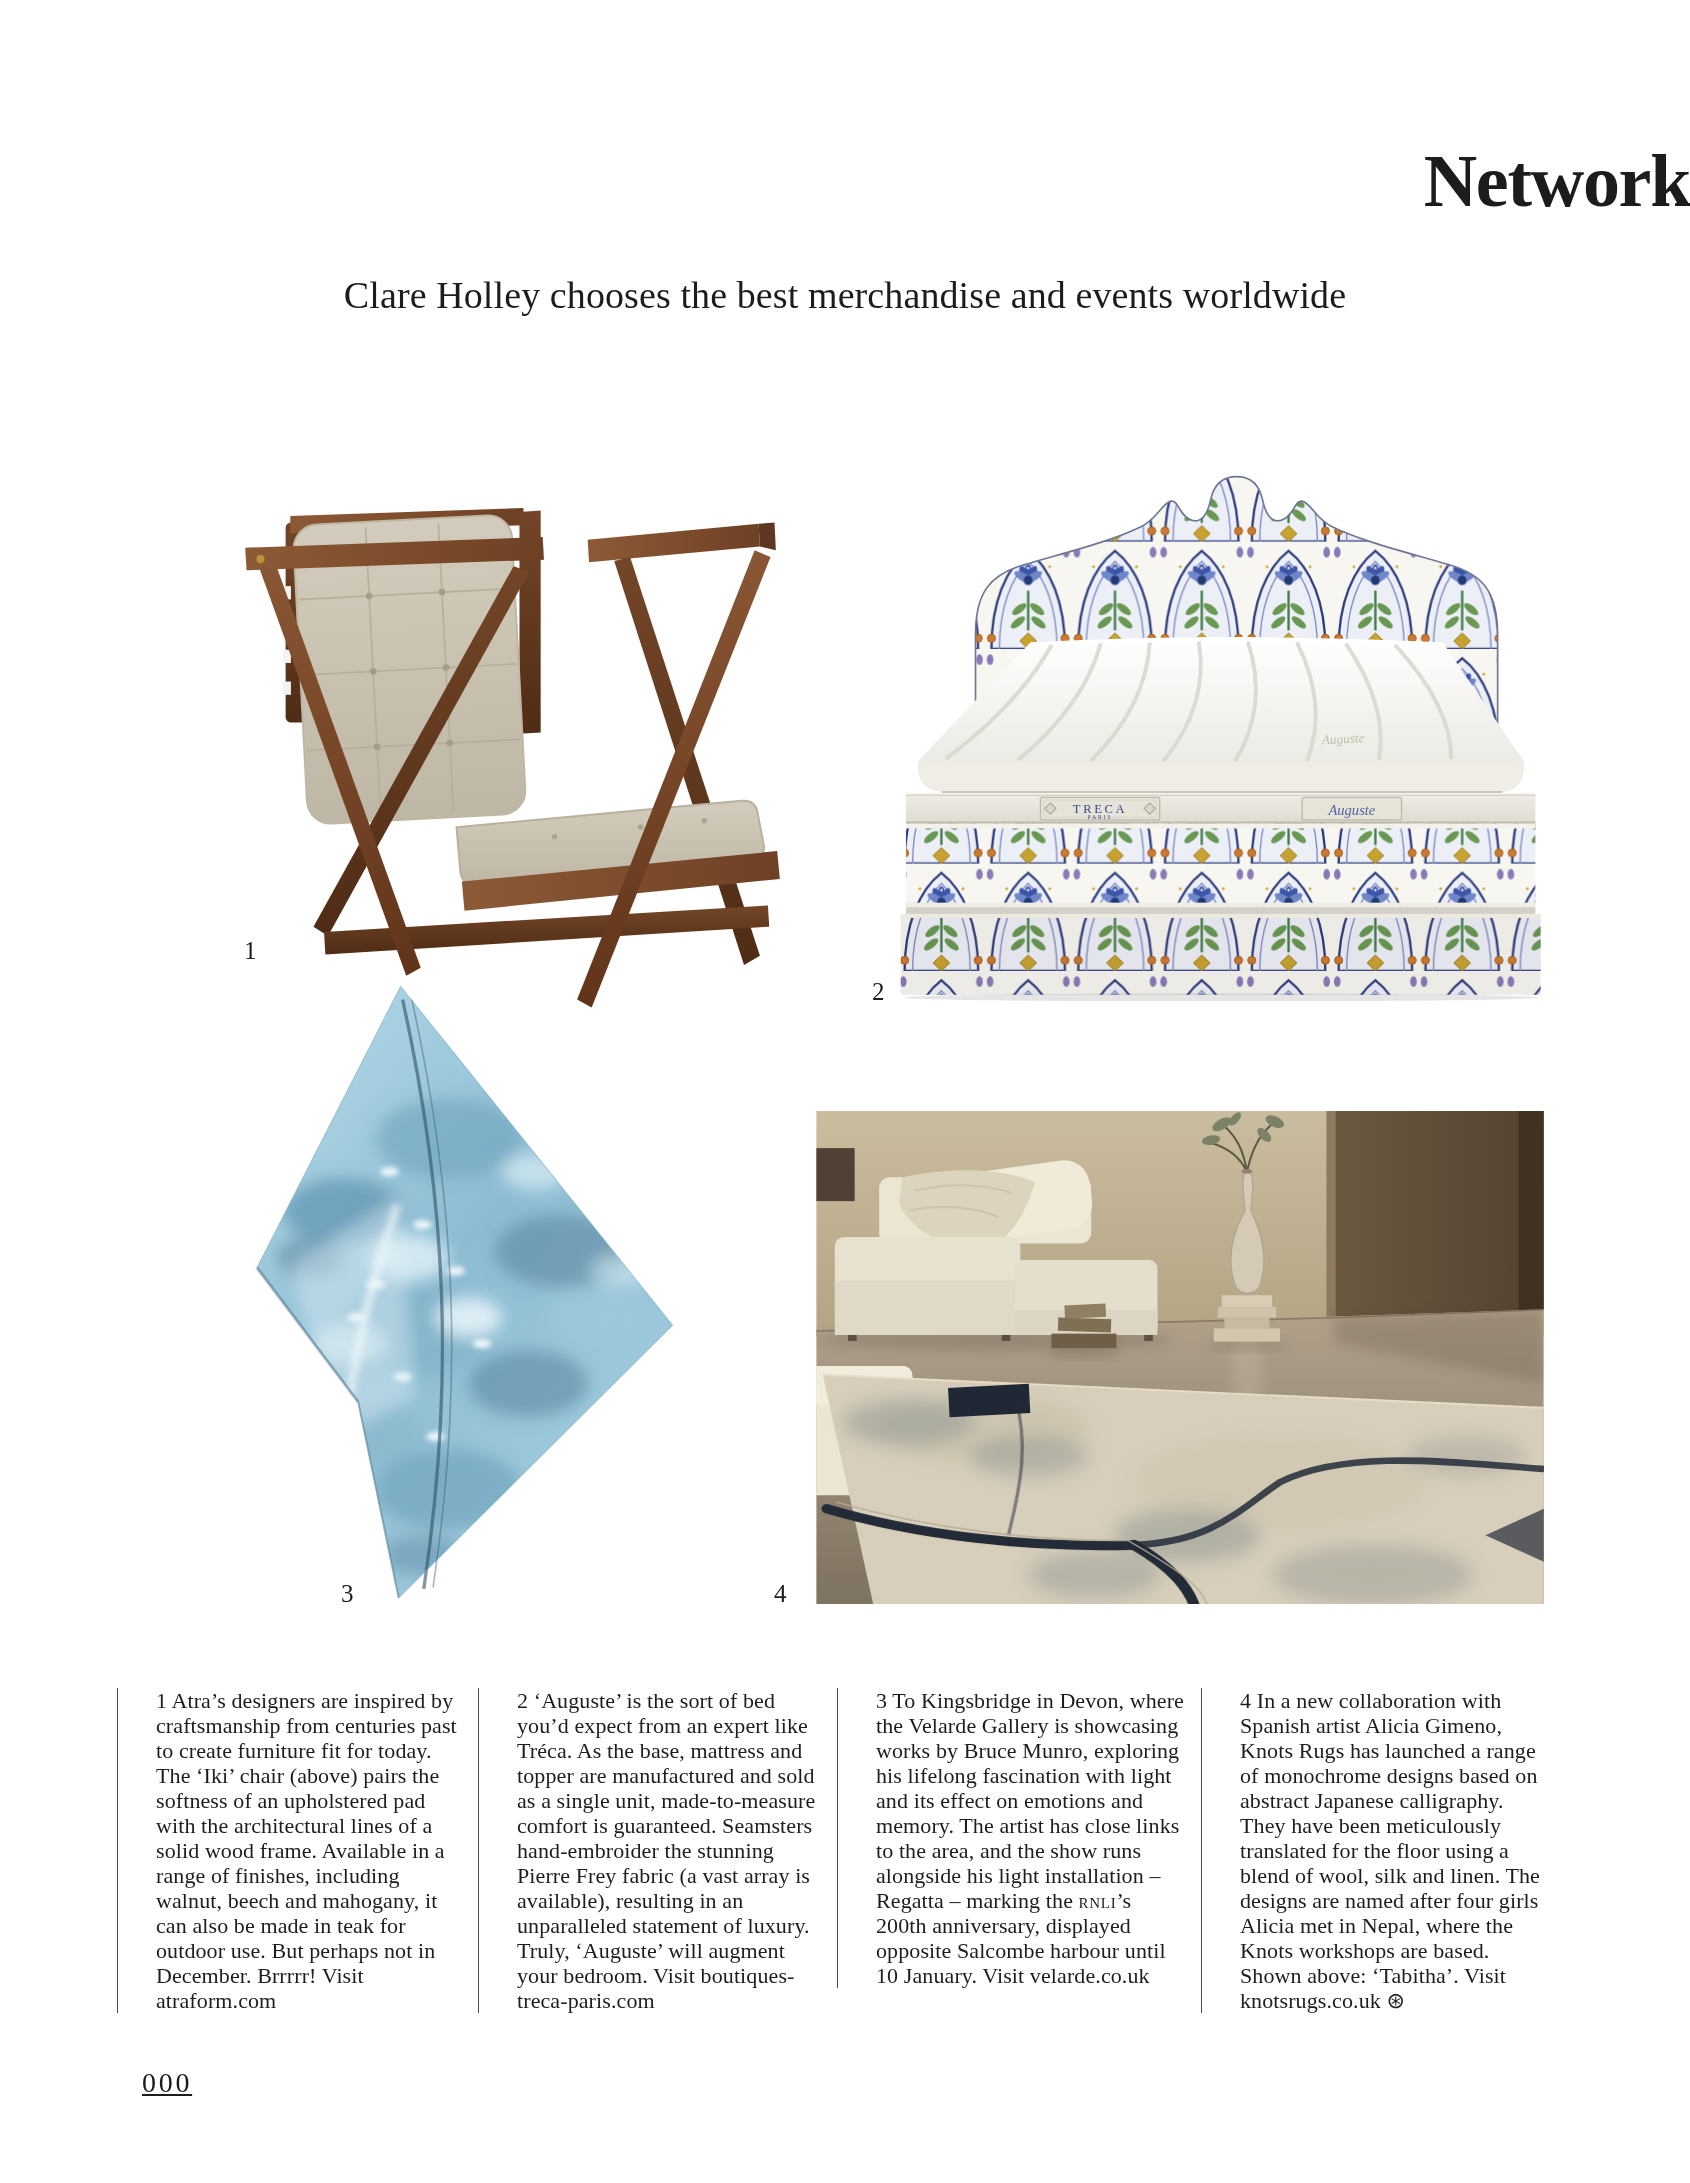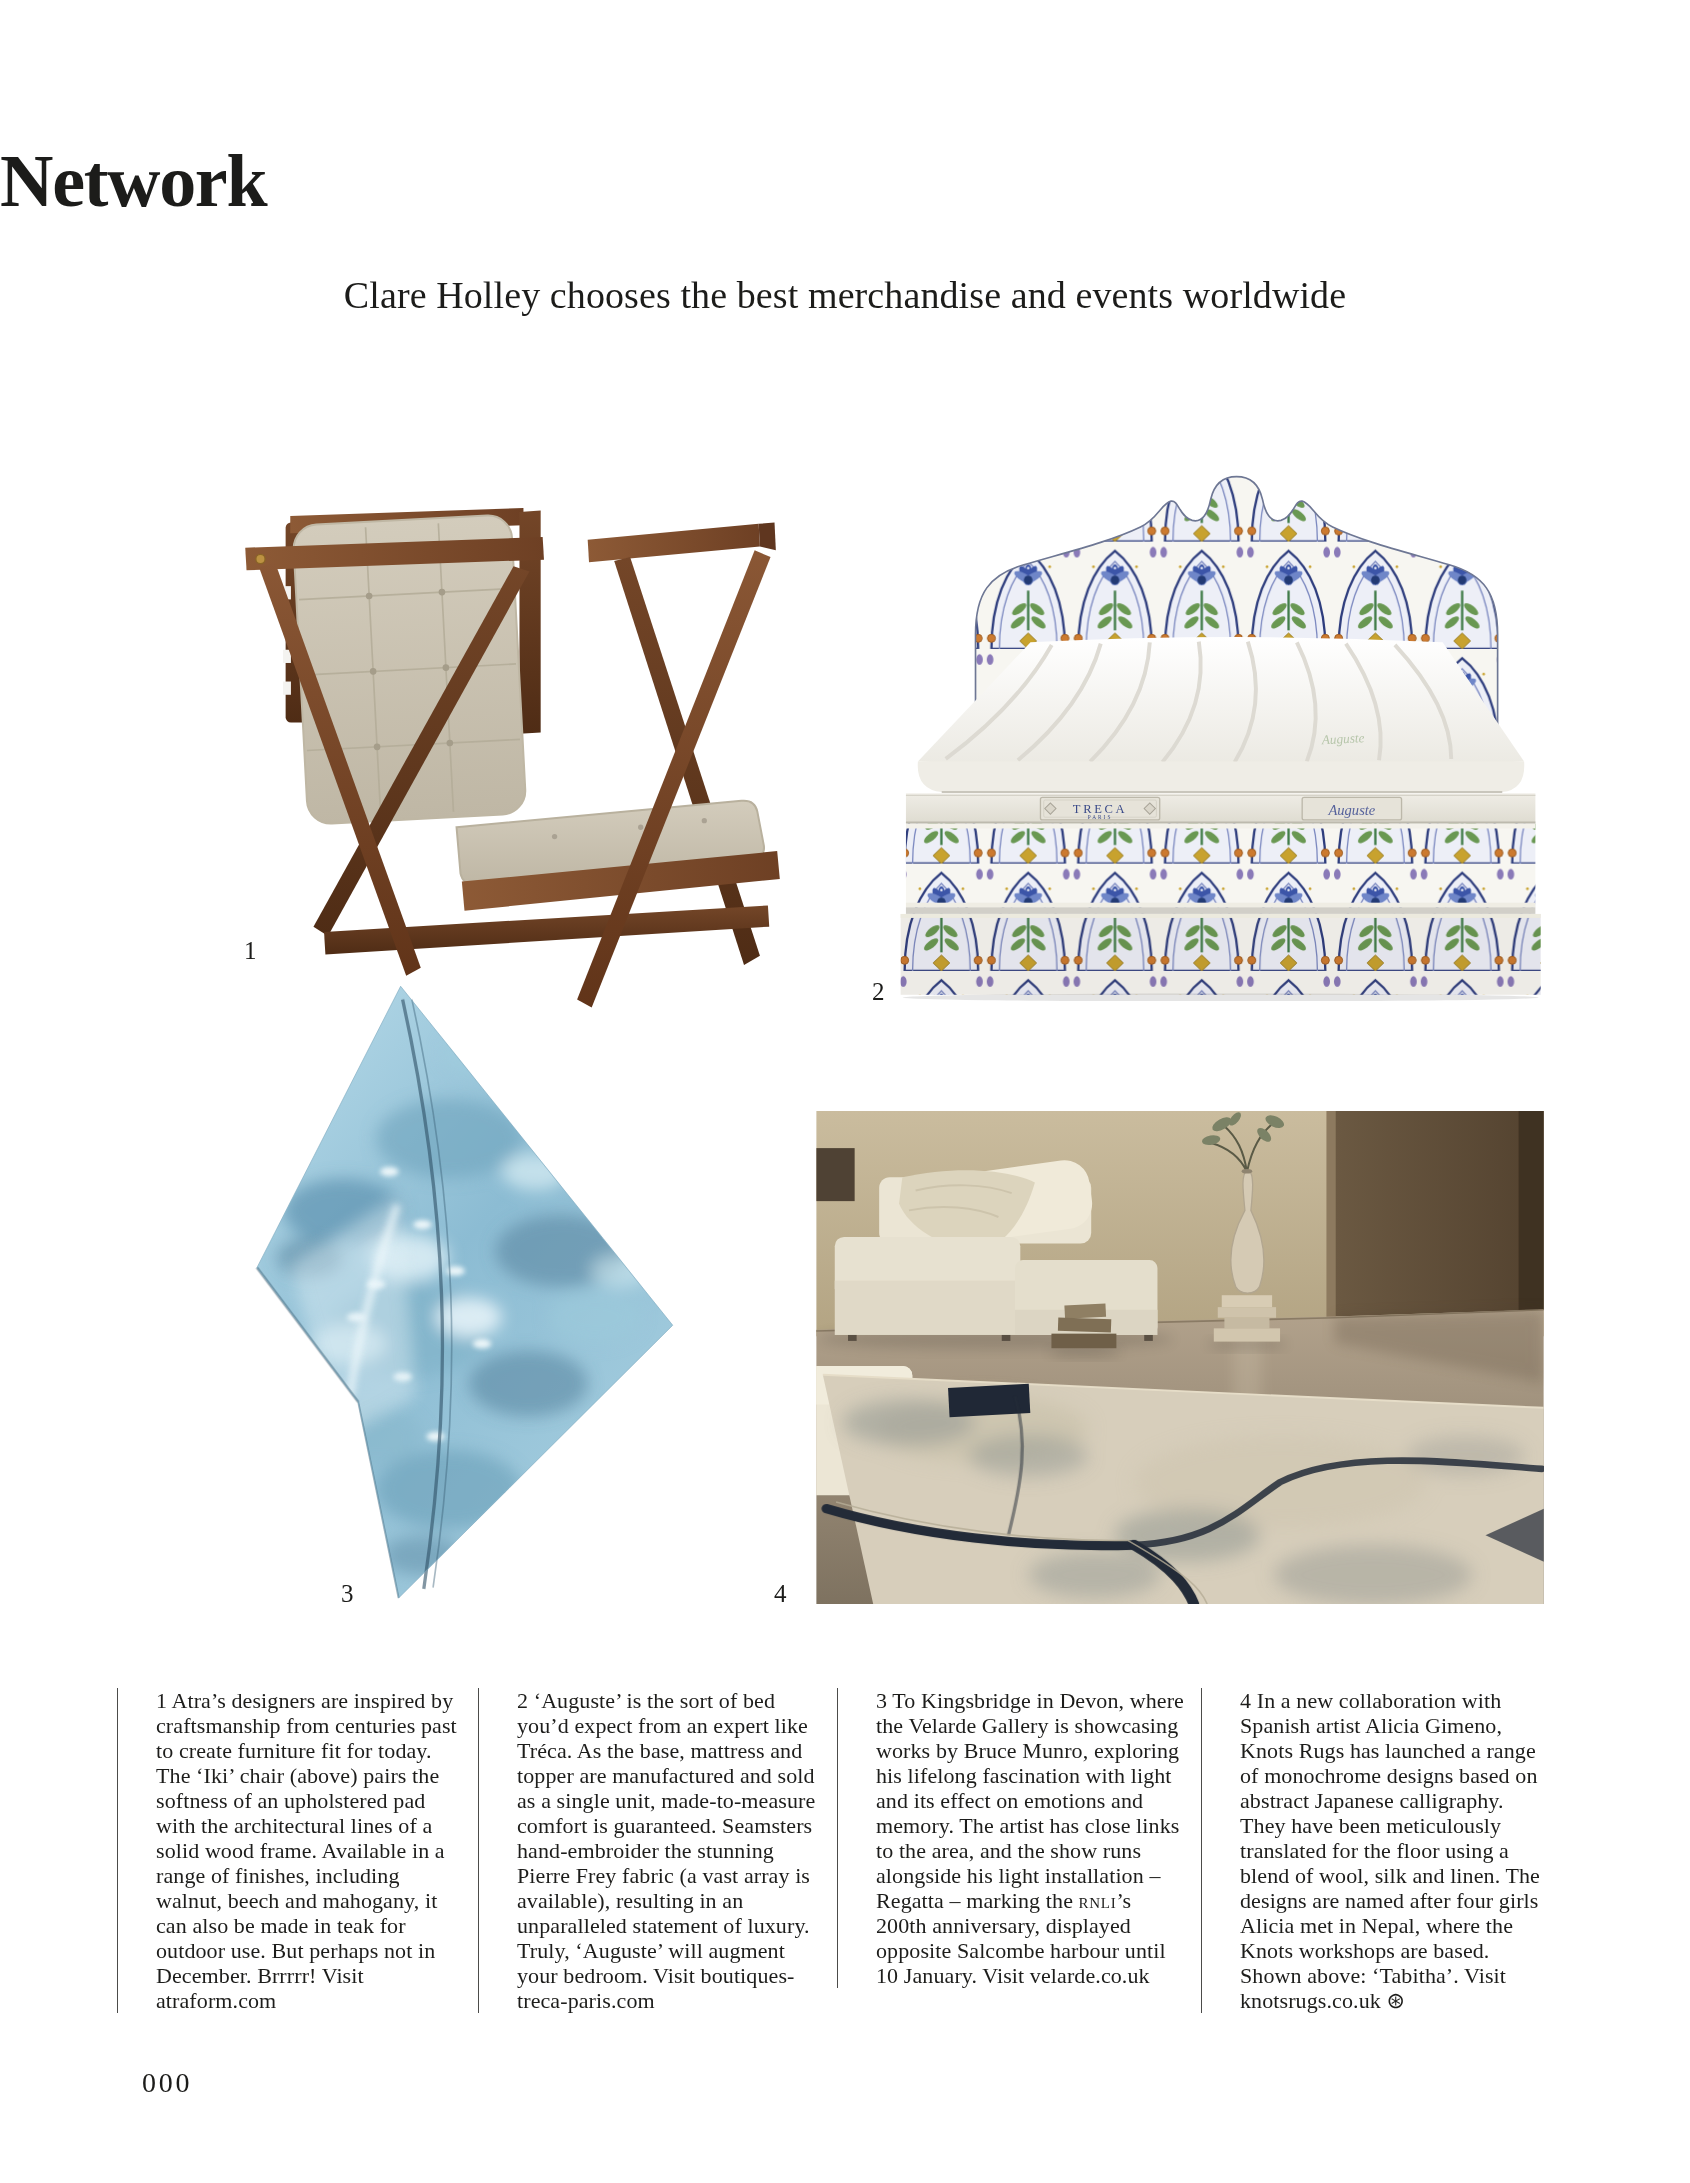--- a/index.html
+++ b/index.html
@@ -2,42 +2,42 @@
 <html style="font-size:10.6px"><head>
 <meta charset="utf-8">
 <style>
   html,body{margin:0;padding:0;background:#e8e8e8;}
   .page{
     position:relative; width:1690px; height:2183px; background:#ffffff;
     font-family:"Liberation Serif", serif; color:#1c1c1a; overflow:hidden;
     margin:0 auto;
   }
   .title{
-    position:absolute; left:0; top:144px; width:100%; text-align:left;
+    position:absolute; left:0; top:144px; width:100%; text-align:right;
     font-size:74px; font-weight:700; letter-spacing:-1.3px; line-height:1;
   }
   .subtitle{
     position:absolute; left:0; top:273px; width:100%; text-align:center;
     font-size:38px; font-weight:400; letter-spacing:0.1px;
   }
   .fig{position:absolute;}
   .fig svg{display:block; width:100%; height:100%;}
   .fig-label{
     position:absolute; font-size:25px; color:#1c1c1a; line-height:1;
   }
   .col{
     position:absolute; top:1688px; width:311px;
     border-left:1.3px solid #4c4c4a; padding-left:38px;
     font-size:22px; line-height:25px; letter-spacing:0.1px; color:#1d1d1b;
   }
   .col-1{left:117px;} .col-2{left:478px;} .col-3{left:837px;} .col-4{left:1201px;}
   .seg-italic{}
   .seg-smallcaps{font-variant:small-caps; letter-spacing:0.7px;font-family:Liberation Serif, serif;}
   .folio{
-    position:absolute; left:142px; top:2067px; font-size:28px; letter-spacing:2.7px;
+    position:absolute; left:142px; top:2067px; font-size:28px; letter-spacing:2.7px;text-decoration:underline;
   }
   text{font-family:"Liberation Serif", serif;}
 </style>
 </head>
 <body>
 
 <div class="page">
 
   <div class="title">Network</div>
   <div class="subtitle">Clare Holley chooses the best merchandise and events worldwide</div>

